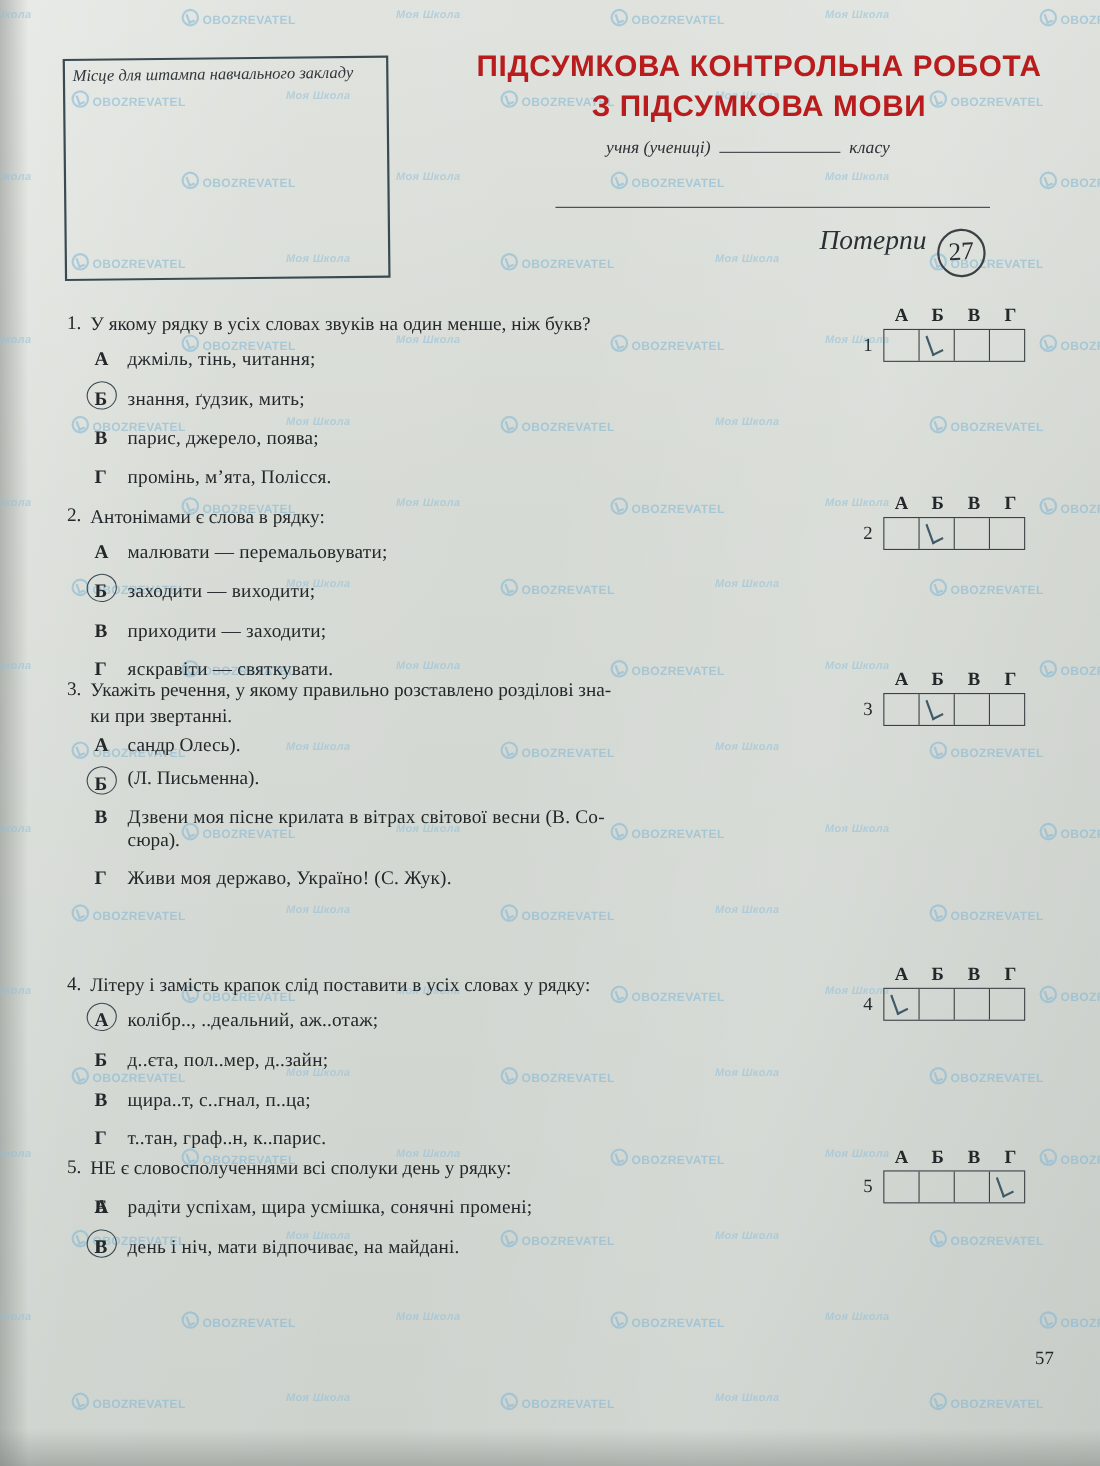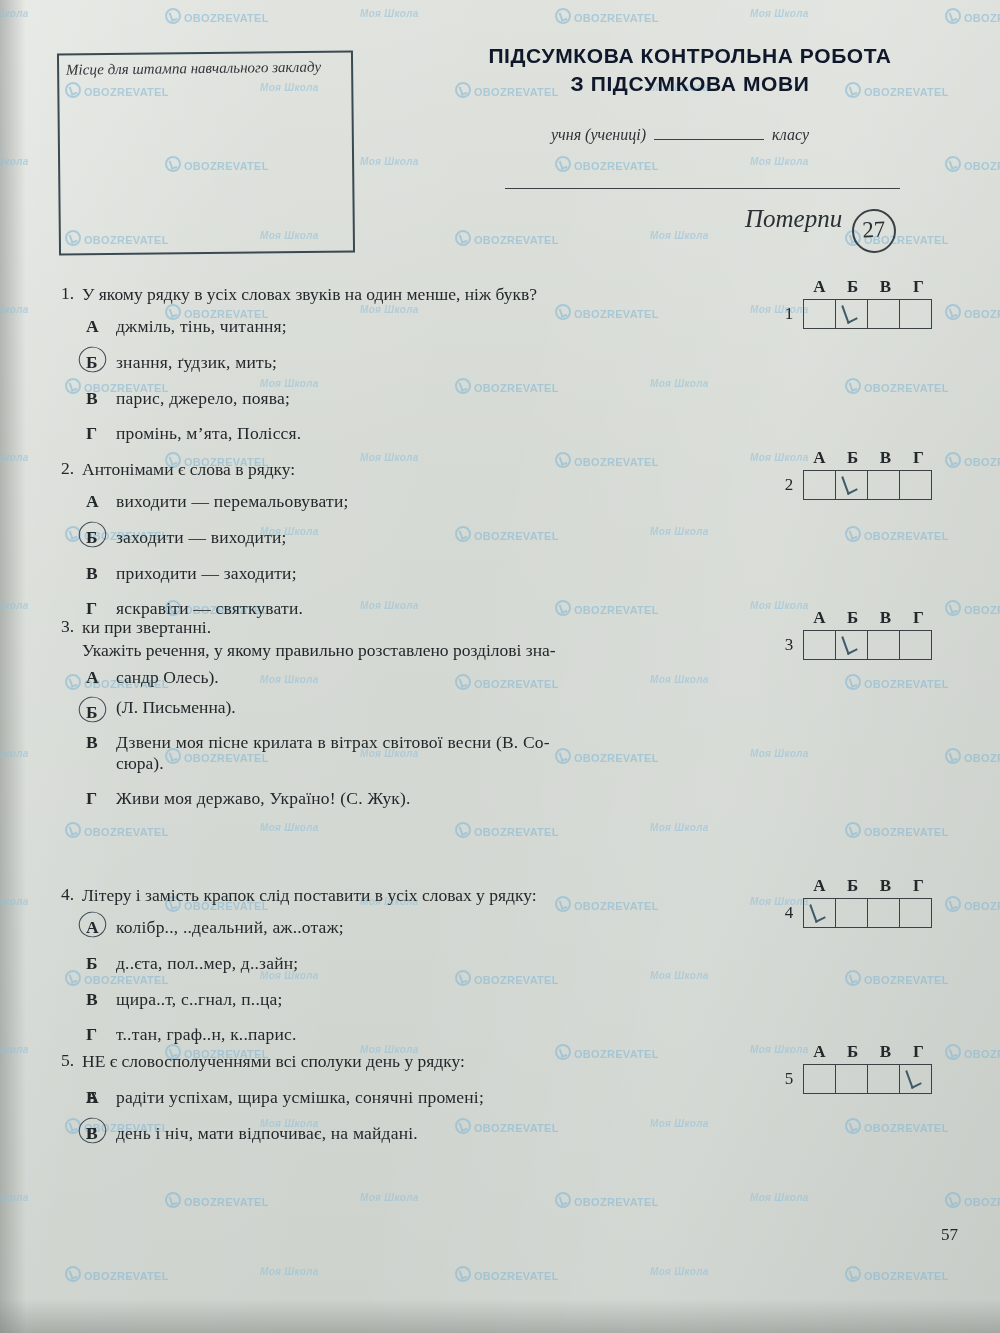--- a/index.html
+++ b/index.html
@@ -61,21 +61,21 @@
     font-family:"Liberation Serif", serif;
     font-style:italic;font-size:15px;color:#30363a;
     transform:rotate(-0.7deg);
   }
 
   
   .doc-title{
     position:absolute;left:430px;top:42px;width:520px;
     text-align:center;
     font-family:"Liberation Sans", sans-serif;
-    font-weight:700;font-size:21px;letter-spacing:.6px;color:#0f172a;
+    font-weight:700;font-size:27px;letter-spacing:.6px;color:#b91c1c;
     line-height:1.35;
   }
   .doc-title .l2{display:block;}
   .pupil-line{
     position:absolute;left:430px;top:126px;width:500px;
     text-align:center;font-style:italic;font-size:16px;color:#2d3235;
   }
   .pupil-line .blank{
     display:inline-block;width:110px;border-bottom:1.5px solid #3b4246;margin:0 4px;height:12px;
   }
@@ -319,21 +319,21 @@
       </div>
     </div>
   </div>
 
   <div class="q" style="left:48px;top:458px;width:720px;">
     <span class="num">2.</span>
     <div class="stem">Антонімами є слова в рядку:</div>
     <div class="opts">
       <div class="opt">
         <span class="letter">А</span>
-        <span class="txt">виходити — перемальовувати;</span>
+        <span class="txt">малювати — перемальовувати;</span>
       </div>
       <div class="opt circled">
         <span class="letter">Б</span>
         <span class="txt">заходити — виходити;</span>
       </div>
       <div class="opt">
         <span class="letter">В</span>
         <span class="txt">приходити — заходити;</span>
       </div>
       <div class="opt">
@@ -356,22 +356,22 @@
         <div class="cell"></div>
         <div class="cell mark"></div>
         <div class="cell"></div>
         <div class="cell"></div>
       </div>
     </div>
   </div>
 
   <div class="q" style="left:48px;top:616px;width:730px;">
     <span class="num">3.</span>
+    <div class="stem">Укажіть речення, у якому правильно розставлено розділові зна-</div>
     <div class="stem">ки при звертанні.</div>
-    <div class="stem">Укажіть речення, у якому правильно розставлено розділові зна-</div>
     <div class="opts">
       <div class="opt" style="margin-bottom:4px;">
         <span class="letter">А</span>
       </div>
       <div class="cont">сандр Олесь).</div>
 
       <div class="opt circled" style="margin-bottom:4px;">
         <span class="letter">Б</span>
       </div>
       <div class="cont">(Л. Письменна).</div>

